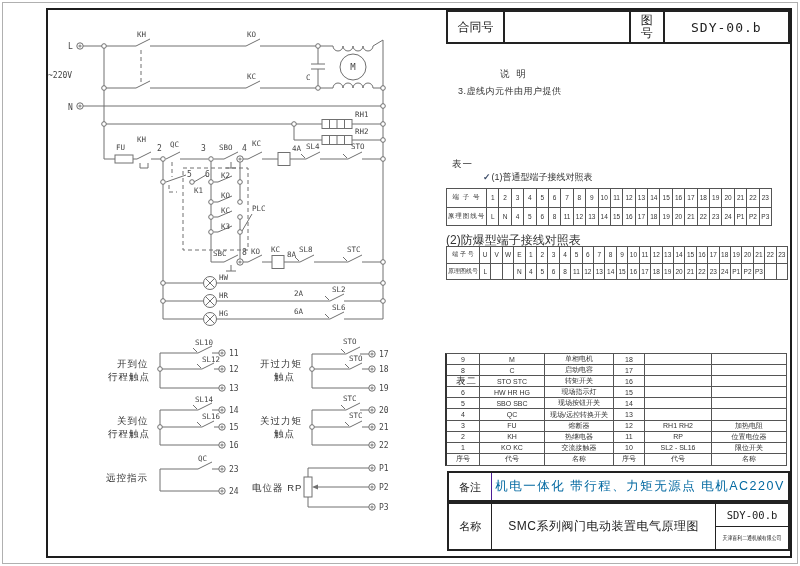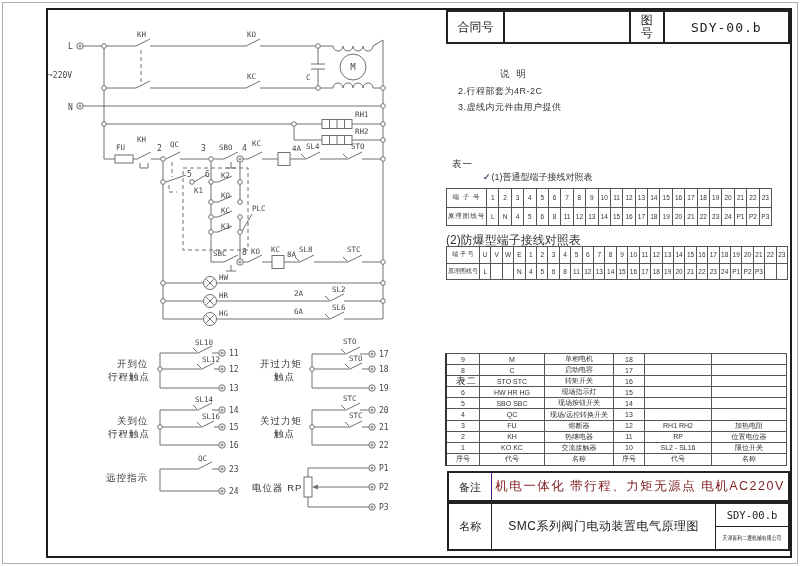--- a/index.html
+++ b/index.html
@@ -62,21 +62,21 @@
          font-size:7px;color:#333;overflow:hidden;white-space:nowrap;}
   .pcell:last-child{border-right:none;}
   .pc0{width:32px;}.pc1{width:64px;}.pc2{width:68px;}.pc3{width:30px;}.pc4{width:66px;}
   .pc5{flex:1;}
   
   .remark{left:447px;top:471px;width:343px;height:31px;border:2px solid #222;display:flex;}
   .rlabel{width:30px;border-right:1px solid #4c1d95;display:flex;align-items:center;
           justify-content:center;text-align:center;font-size:11px;line-height:12px;color:#222;
           padding:0 6px;}
   .rtext{flex:1;display:flex;align-items:center;justify-content:center;font-size:12.5px;
-         letter-spacing:1.5px;color:#7f1d1d;white-space:nowrap;overflow:hidden;}
+         letter-spacing:1.5px;color:#0369a1;white-space:nowrap;overflow:hidden;}
   
   .nameblk{left:447px;top:502px;width:343px;height:49px;border:2px solid #222;display:flex;}
   .nlabel{width:30px;border-right:1px solid #222;display:flex;align-items:center;
           justify-content:center;text-align:center;font-size:11px;line-height:13px;color:#222;
           padding:0 8px;}
   .ntitle{width:253px;border-right:1px solid #222;display:flex;align-items:center;
           justify-content:center;font-size:12px;letter-spacing:0.5px;color:#222;
           white-space:nowrap;overflow:hidden;}
   .nright{flex:1;display:flex;flex-direction:column;}
   .ndwg{flex:1;border-bottom:1px solid #222;display:flex;align-items:center;justify-content:center;
@@ -503,21 +503,20 @@
 
   <div class="abs hdr">
     <div class="hcell hc1 hlabel">合同号</div>
     <div class="hcell hc2"></div>
     <div class="hcell hc3 hlabel">图号</div>
     <div class="hcell hc4">SDY-00.b</div>
   </div>
 
   <div class="abs notes-head">说 明</div>
   <div class="abs notes">
-      <div class="note-line">2.行程部套为4R-2C</div>
       <div class="note-line">3.虚线内元件由用户提供</div>
     </div>
 
   <div class="abs tlabel t1label">表一</div>
   <div class="abs t1sub"><span class="check">✓</span><span>(1)普通型端子接线对照表</span></div>
   <div class="abs term-table tt1">
     <div class="trow">
       <div class="thead">端 子 号</div>
       <div class="cellwrap">
           <div class="tcell">1</div>

